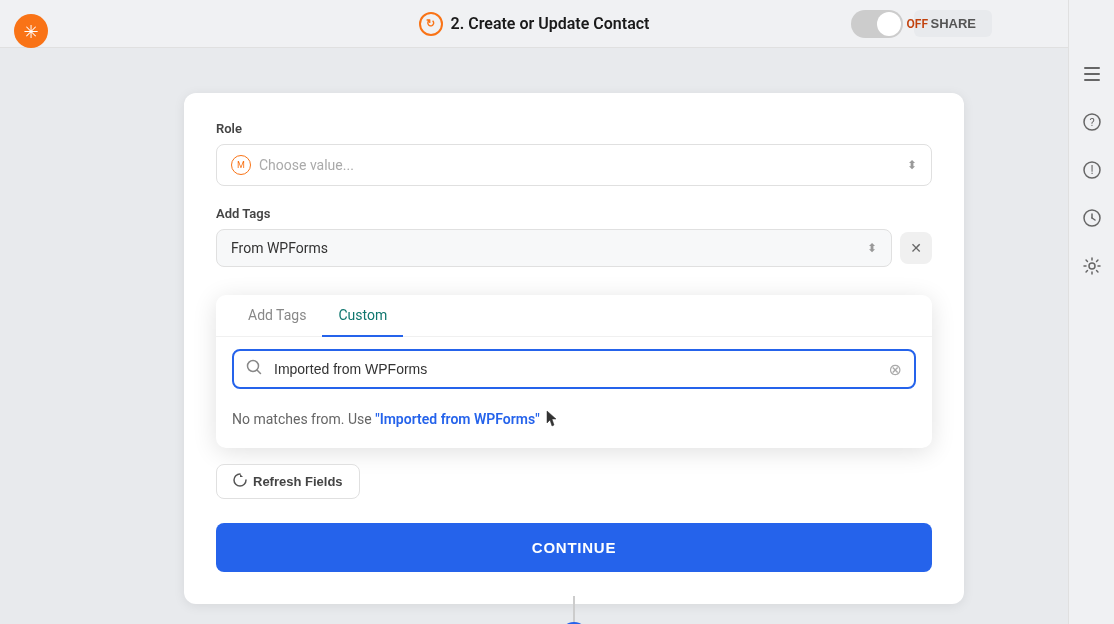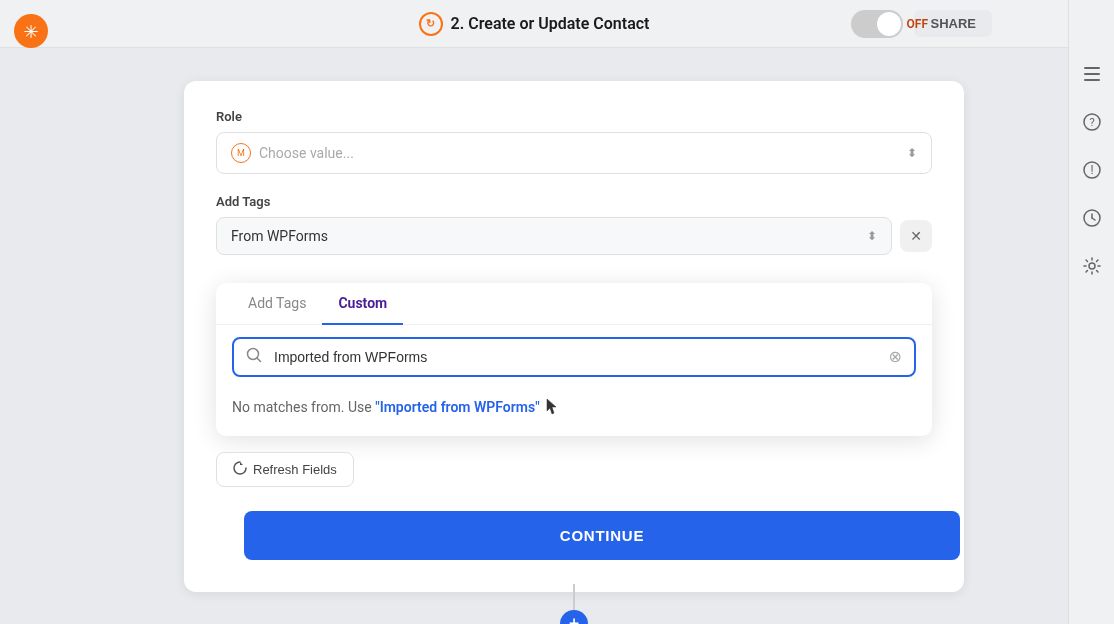--- a/index.html
+++ b/index.html
@@ -140,21 +140,21 @@
 
     
     .main-content {
       position: absolute;
       top: 48px;
       left: 80px;
       right: 46px;
       bottom: 0;
       background: #e8eaed;
       display: flex;
-      align-items: center;
+      align-items: flex-end;
       justify-content: center;
       padding: 20px 40px;
       overflow-y: auto;
     }
 
     .card {
       background: white;
       border-radius: 12px;
       padding: 28px 32px 32px;
       width: 100%;
@@ -266,23 +266,23 @@
     .popup-tab {
       padding: 12px 16px;
       font-size: 14px;
       cursor: pointer;
       color: #888;
       border-bottom: 2px solid transparent;
       margin-bottom: -1px;
     }
 
     .popup-tab.active {
-      color: #4c1d95;
+      color: #0f766e;
       border-bottom-color: #2563eb;
-      font-weight: 700;
+      font-weight: 400;
     }
 
     .popup-search-area {
       padding: 12px 16px;
     }
 
     .search-input-wrapper {
       display: flex;
       align-items: center;
       border: 2px solid #2563eb;
@@ -325,40 +325,39 @@
 
     
     .refresh-btn {
       display: flex;
       align-items: center;
       gap: 6px;
       border: 1px solid #e0e0e0;
       border-radius: 8px;
       padding: 8px 16px;
       font-size: 13px;
-      font-weight: 400;
+      font-weight: 700;
       color: #444;
       cursor: pointer;
       background: white;
       margin-bottom: 24px;
     }
 
     
     .continue-btn {
       width: 100%;
       background: #2563eb;
       color: white;
       border: none;
       border-radius: 8px;
       padding: 16px;
       font-size: 15px;
       font-weight: 700;
       letter-spacing: 0.05em;
       cursor: pointer;
-      margin-left: 28px;
     }
 
     
     .connector {
       position: absolute;
       bottom: -46px;
       left: 50%;
       transform: translateX(-50%);
       display: flex;
       flex-direction: column;

